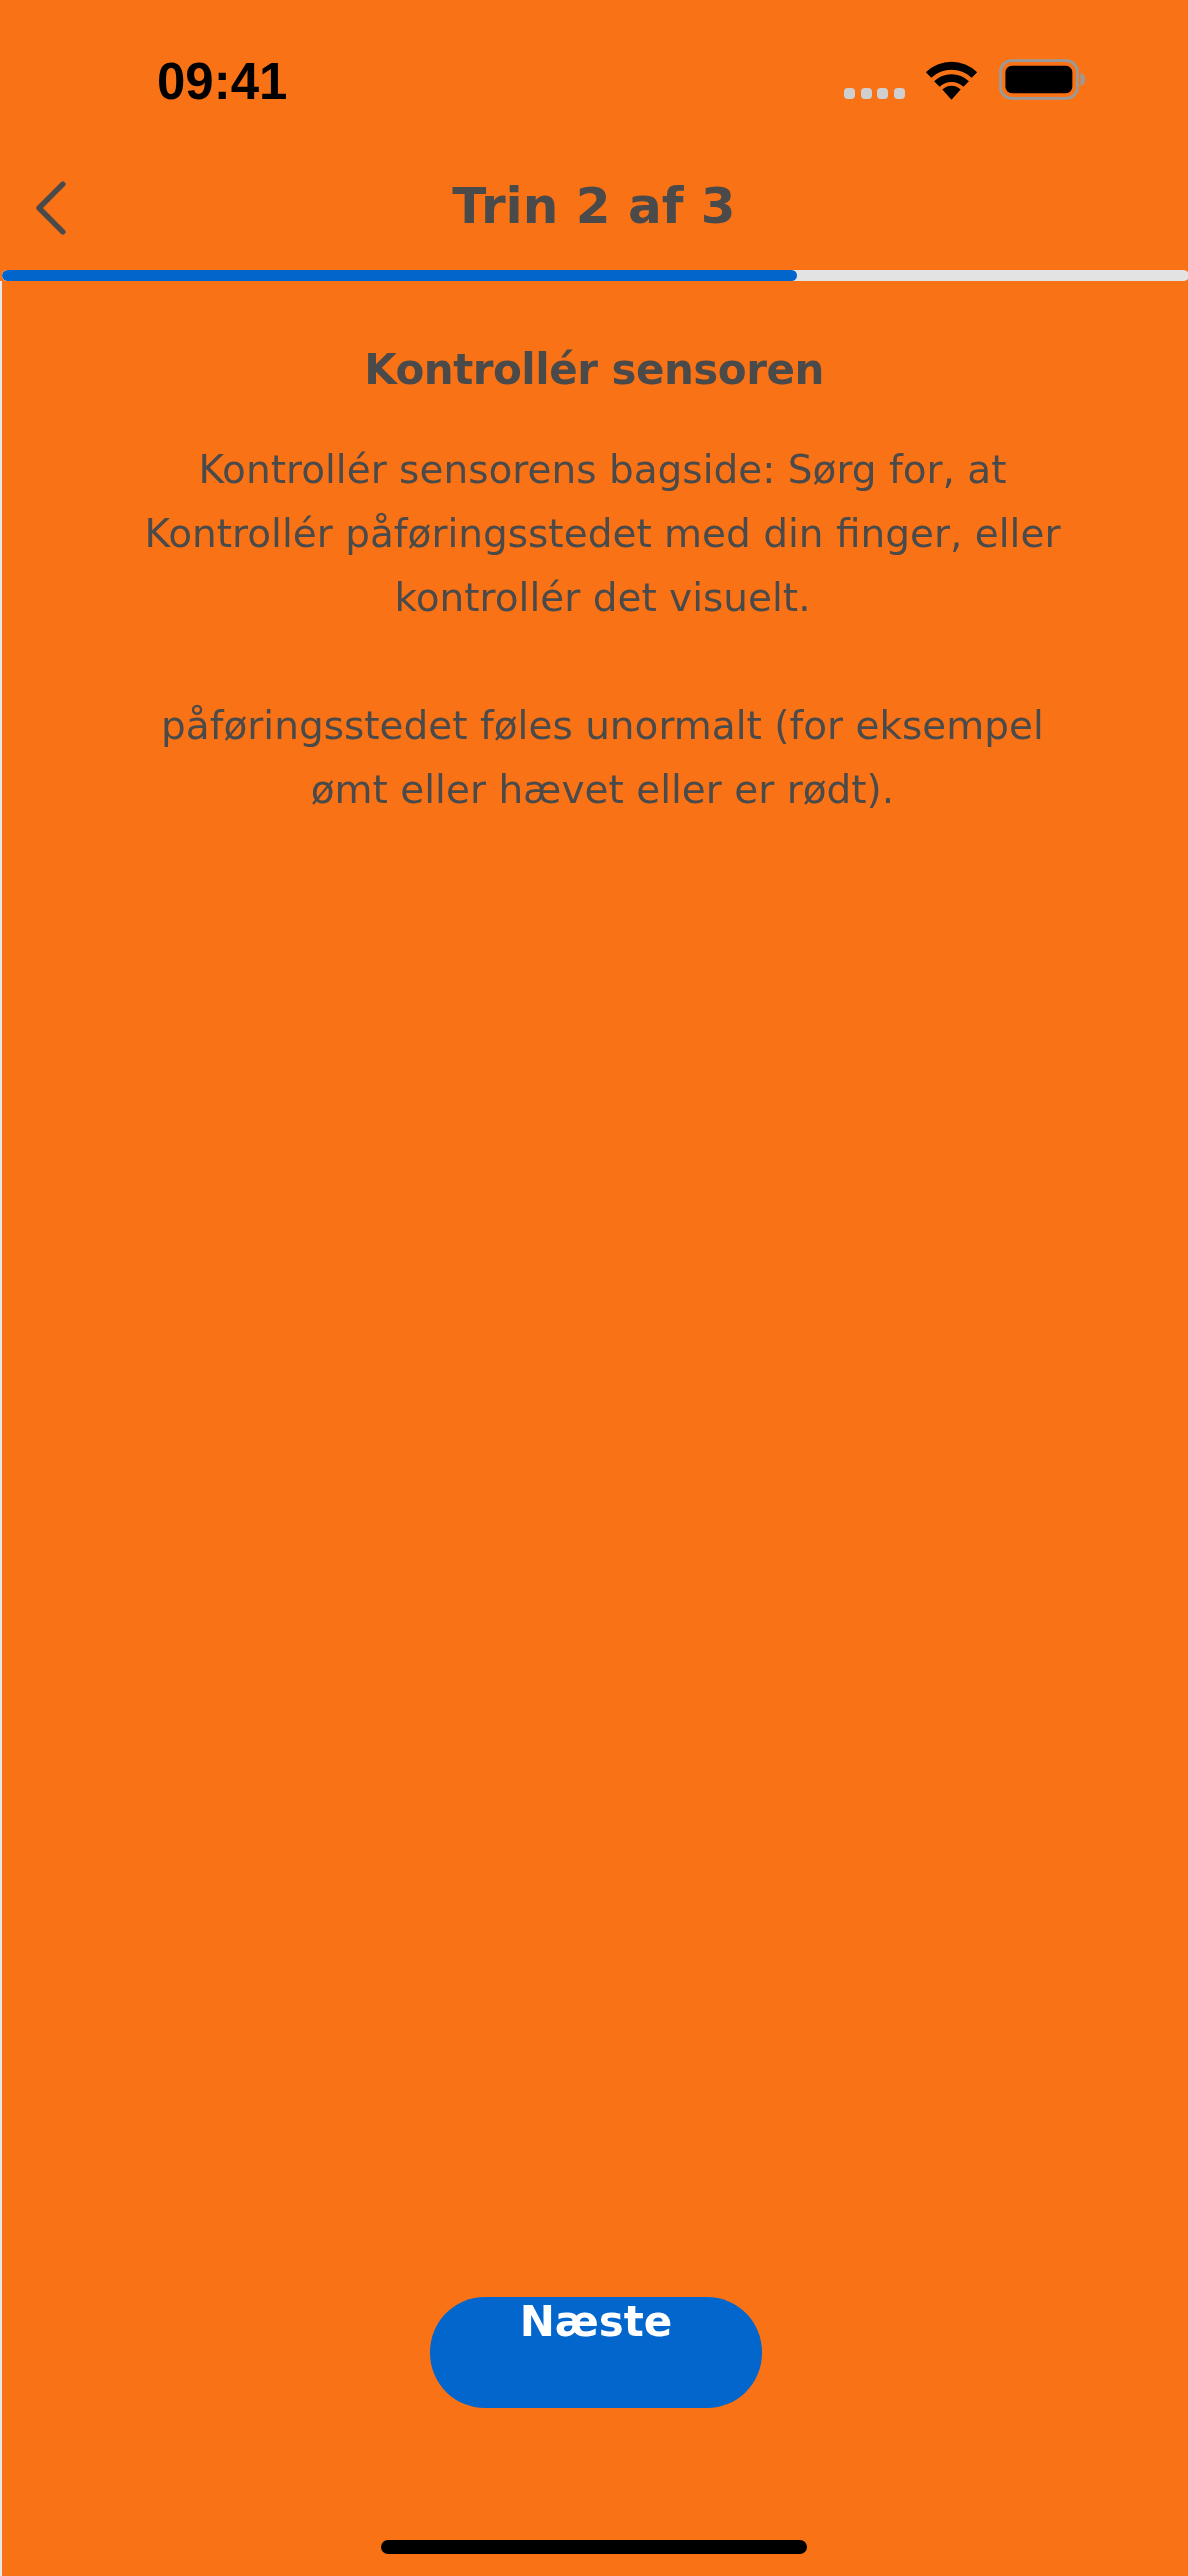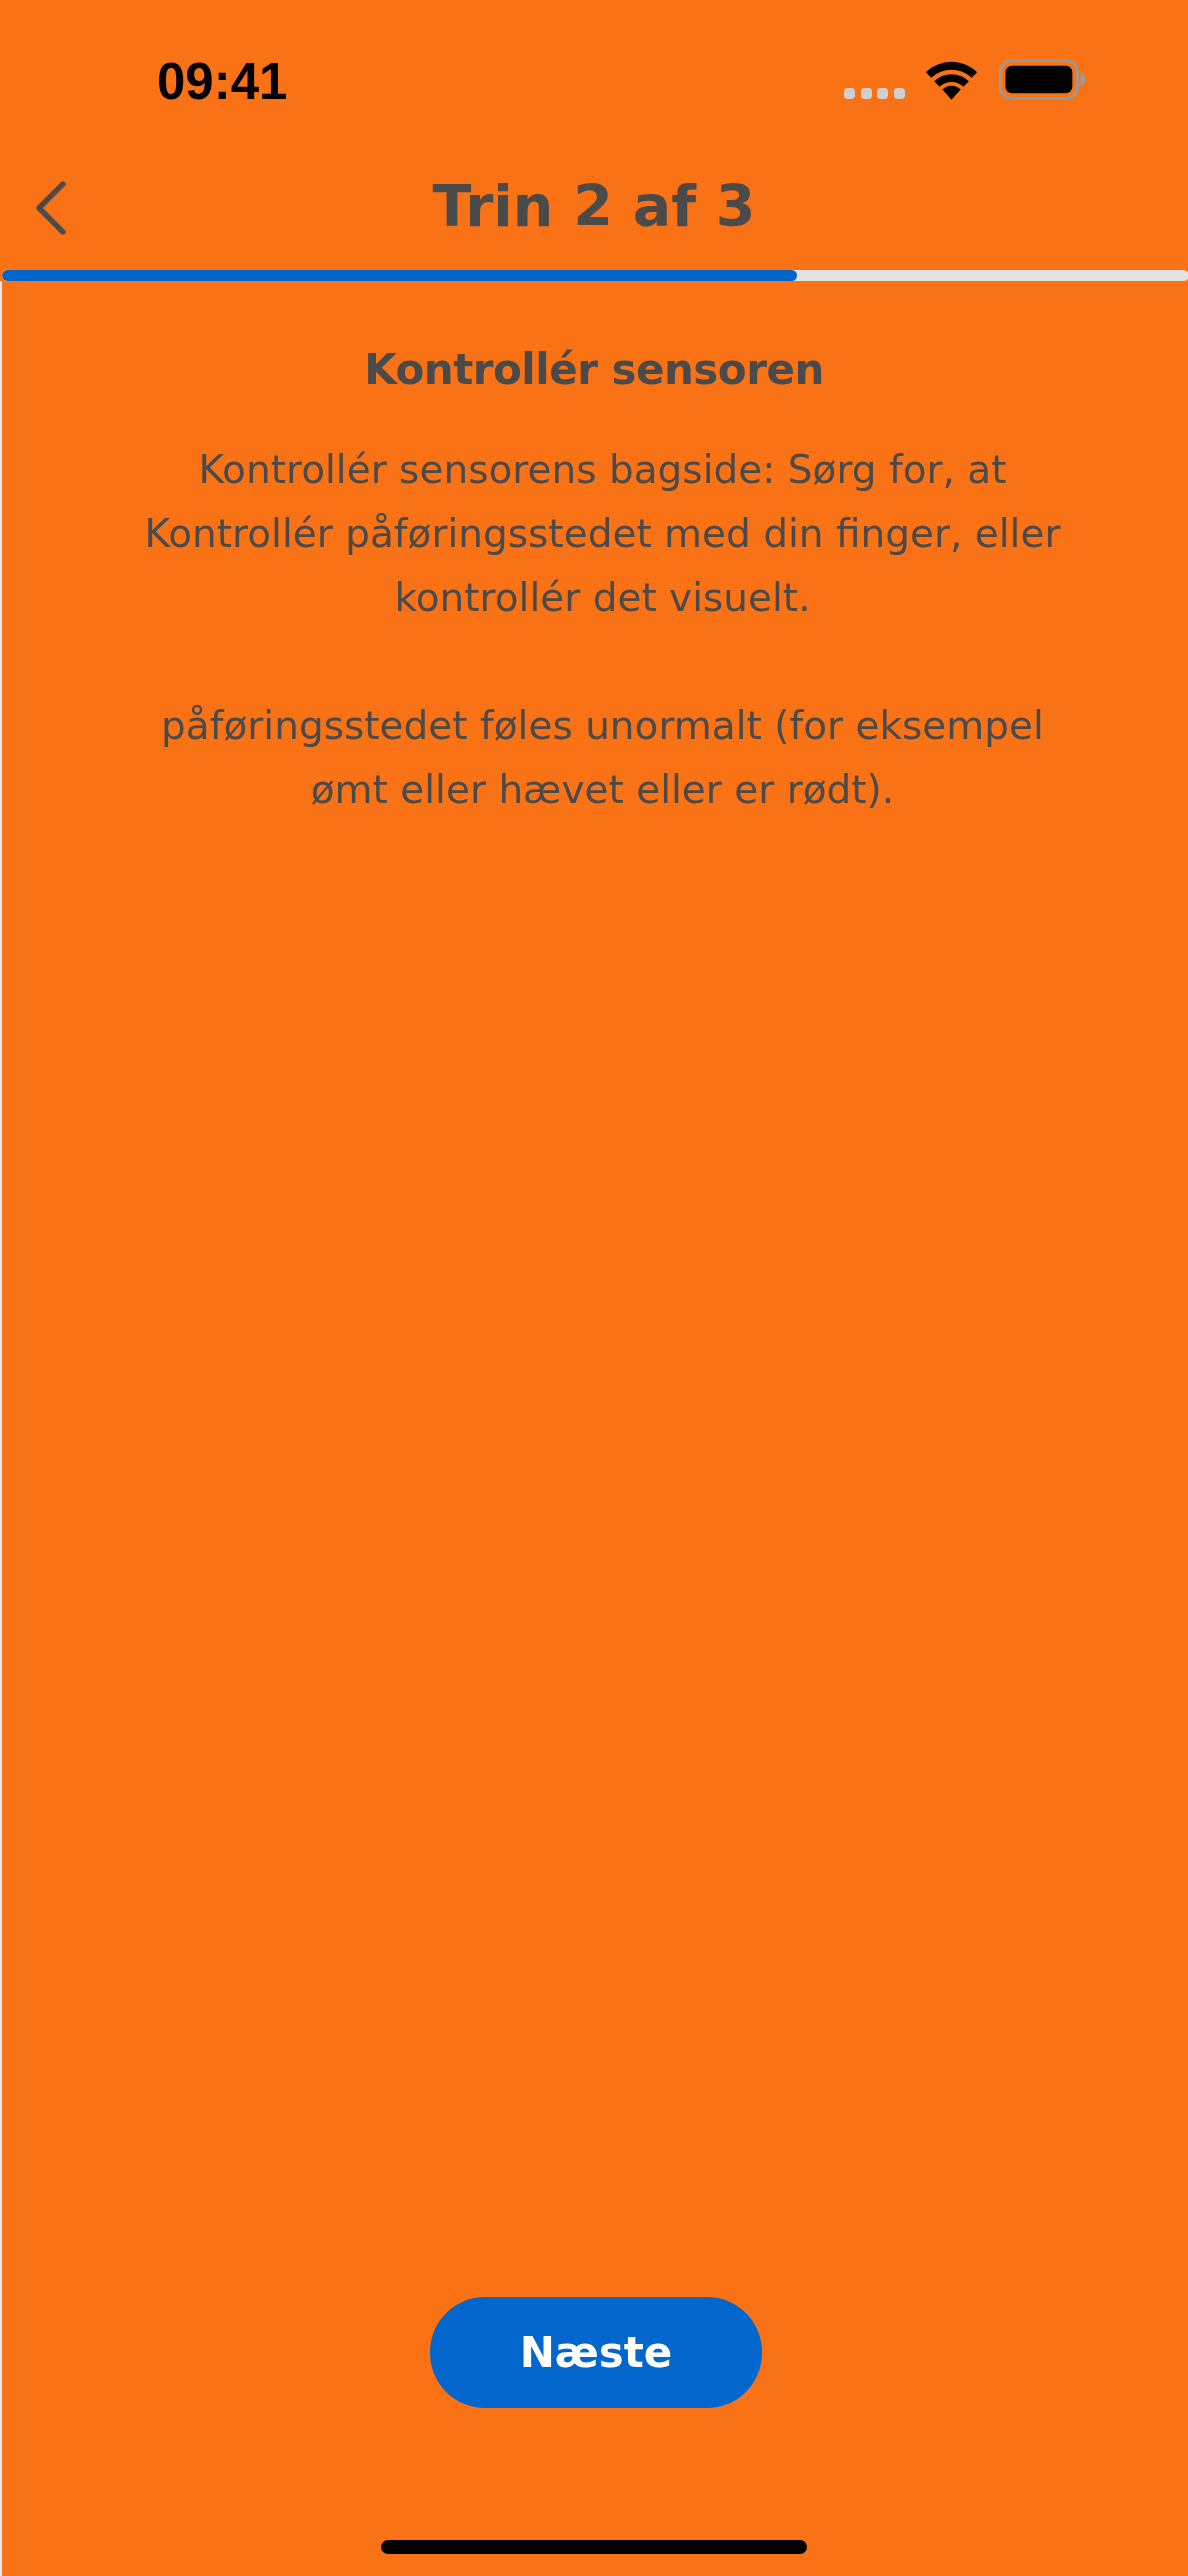--- a/index.html
+++ b/index.html
@@ -17,21 +17,21 @@
   }
   .signal { position: absolute; left: 844px; top: 88px; display: flex; gap: 5.5px; }
   .signal span { width: 11px; height: 11px; border-radius: 3.7px; background: #cfcfcf; display: block; }
   .wifi { position: absolute; left: 924px; top: 59px; width: 55px; height: 41px; }
   .battery { position: absolute; left: 999px; top: 59px; width: 88px; height: 41px; }
 
   
   .back-btn { position: absolute; left: 28px; top: 175px; width: 55px; height: 66px; cursor: pointer; }
   .nav-title {
     position: absolute; left: 0; right: 0; top: 173px; text-align: center;
-    font-family: "DejaVu Sans", sans-serif; font-weight: 700; font-size: 57px;
+    font-family: "DejaVu Sans", sans-serif; font-weight: 700; font-size: 50px;
     color: #4a4a4a; line-height: 66px;
   }
 
   
   .progress-track {
     position: absolute; left: 1.8px; top: 270px; width: 1187px; height: 11px;
     background: #e3e3e3; border-radius: 5.5px; overflow: hidden;
   }
   .progress-fill { height: 100%; background: #0265cb; border-radius: 5.5px; }
 
@@ -49,21 +49,21 @@
     line-height: 64px;
   }
   .body .line { display: block; white-space: nowrap; }
   .body .gap { display: block; height: 64px; }
 
   
   .next-btn {
     position: absolute; left: 430px; top: 2297px; width: 332px; height: 111px;
     border-radius: 55px; background: #0266cc; color: #fff; border: none;
     font-family: "DejaVu Sans", sans-serif; font-weight: 700; font-size: 42px;
-    display: flex; align-items: center; justify-content: center; cursor: pointer;
+    display: flex; align-items: flex-start; justify-content: center; cursor: pointer;
   }
 
   .home-indicator {
     position: absolute; left: 381px; top: 2540px; width: 426px; height: 14px;
     border-radius: 7.4px; background: #000;
   }
 </style>
 </head>
 <body>
 

